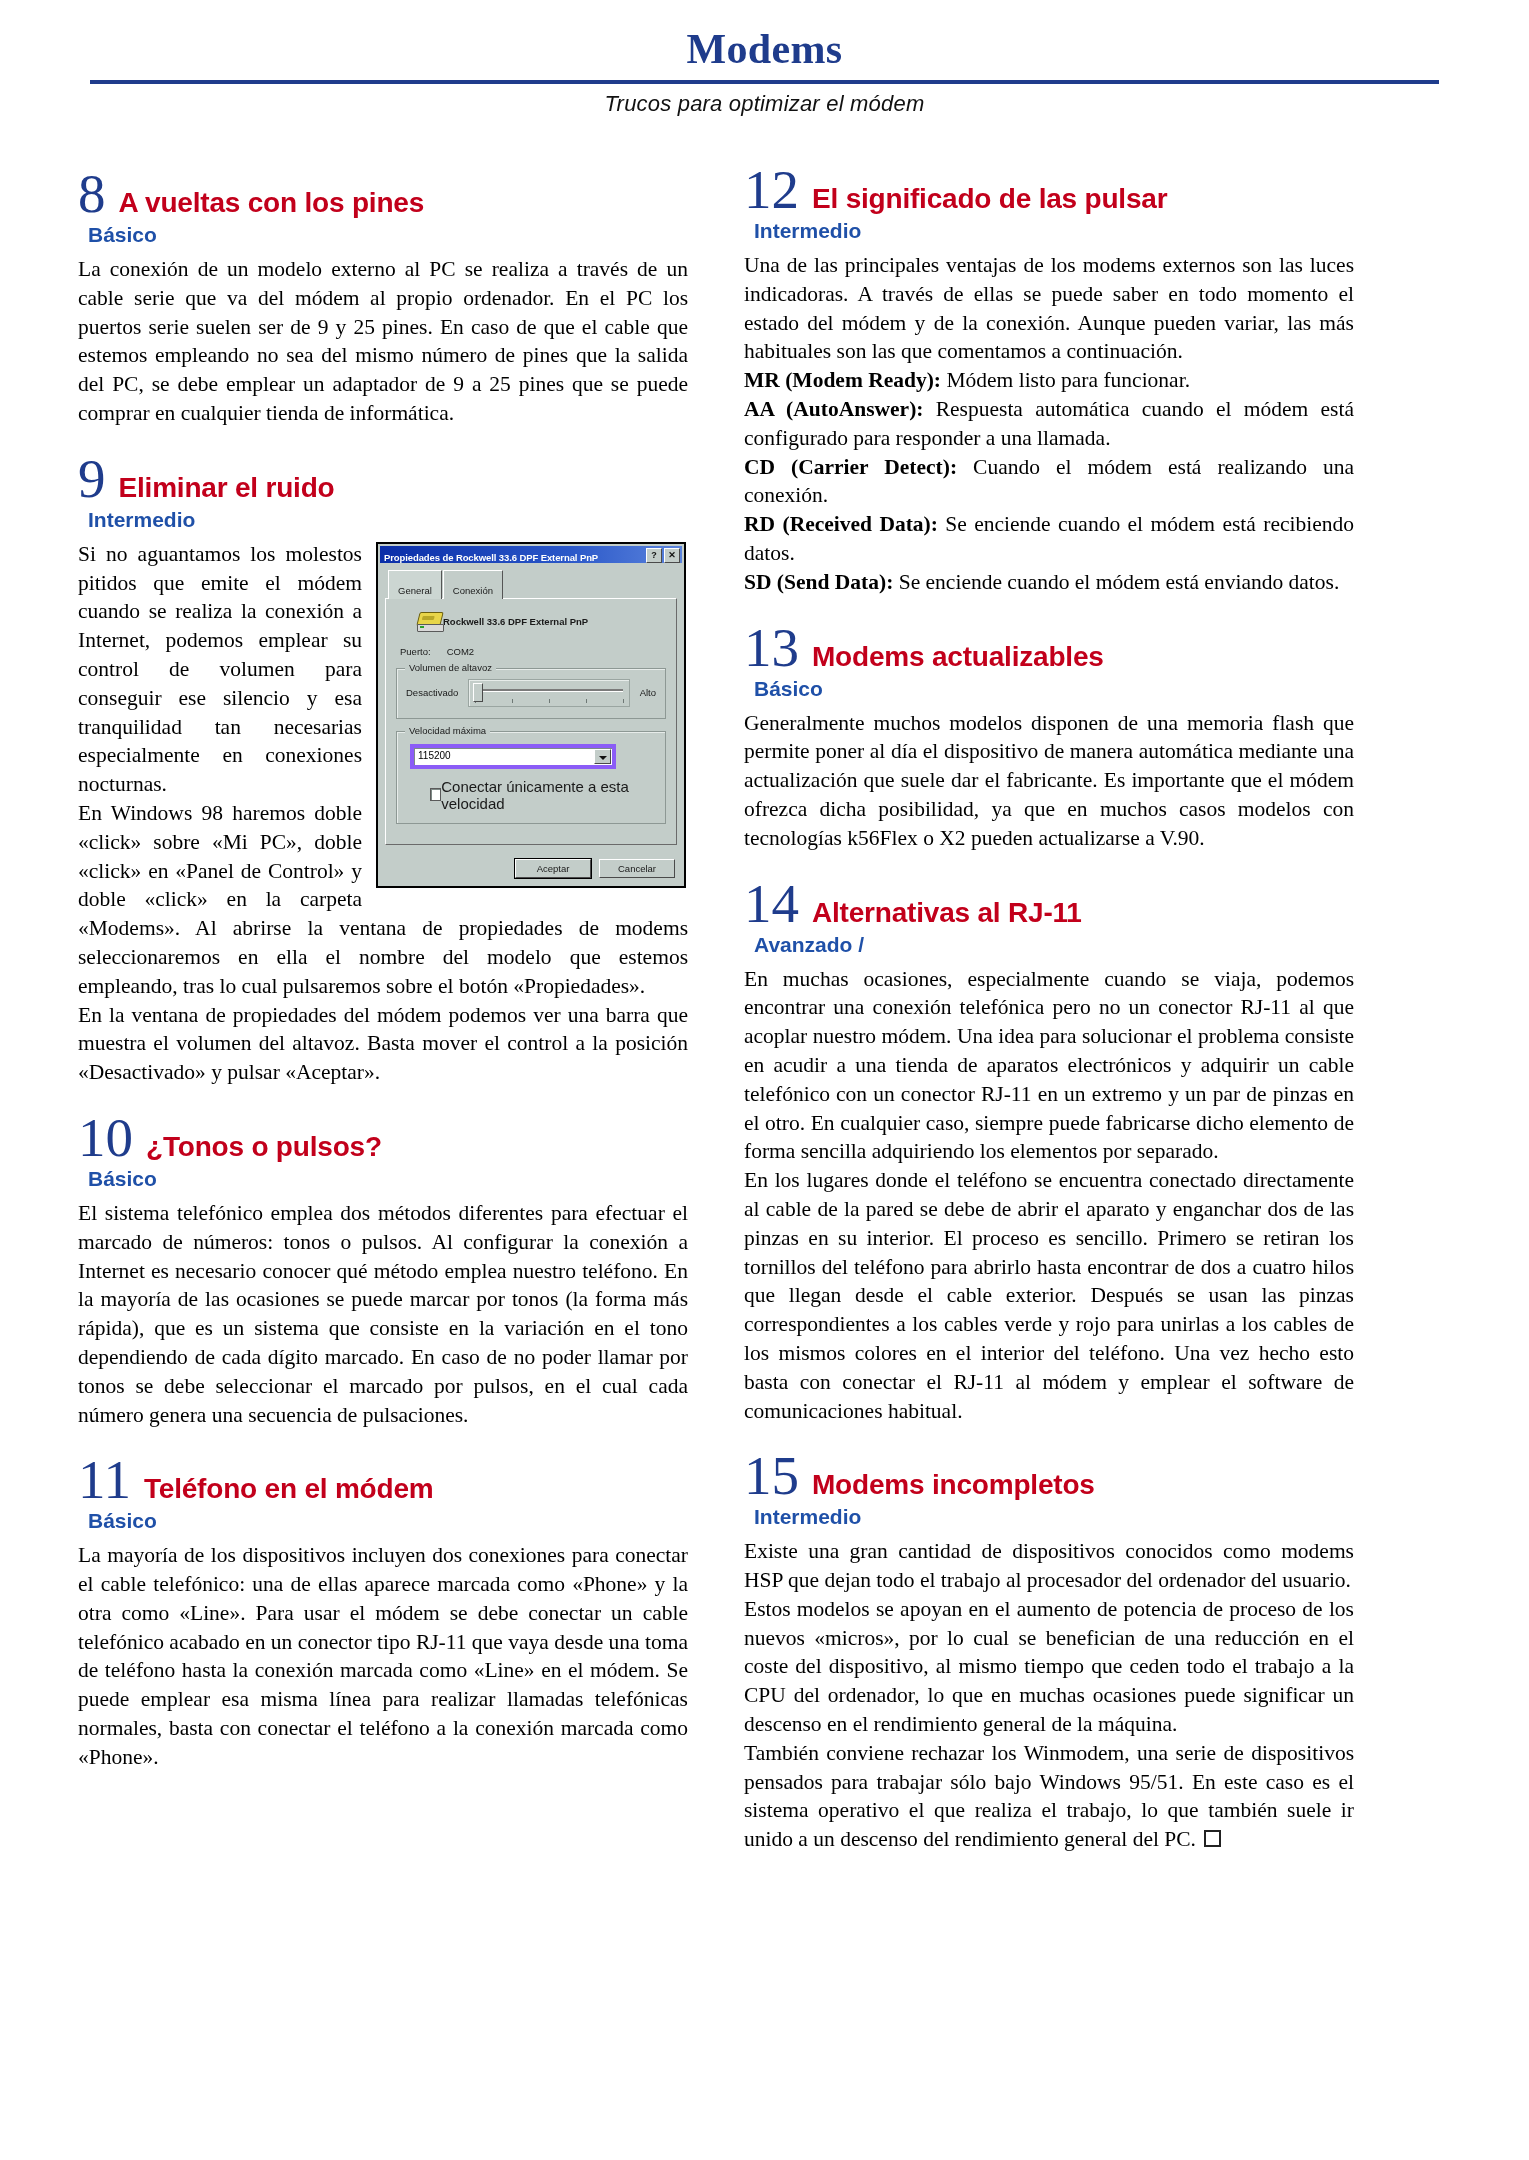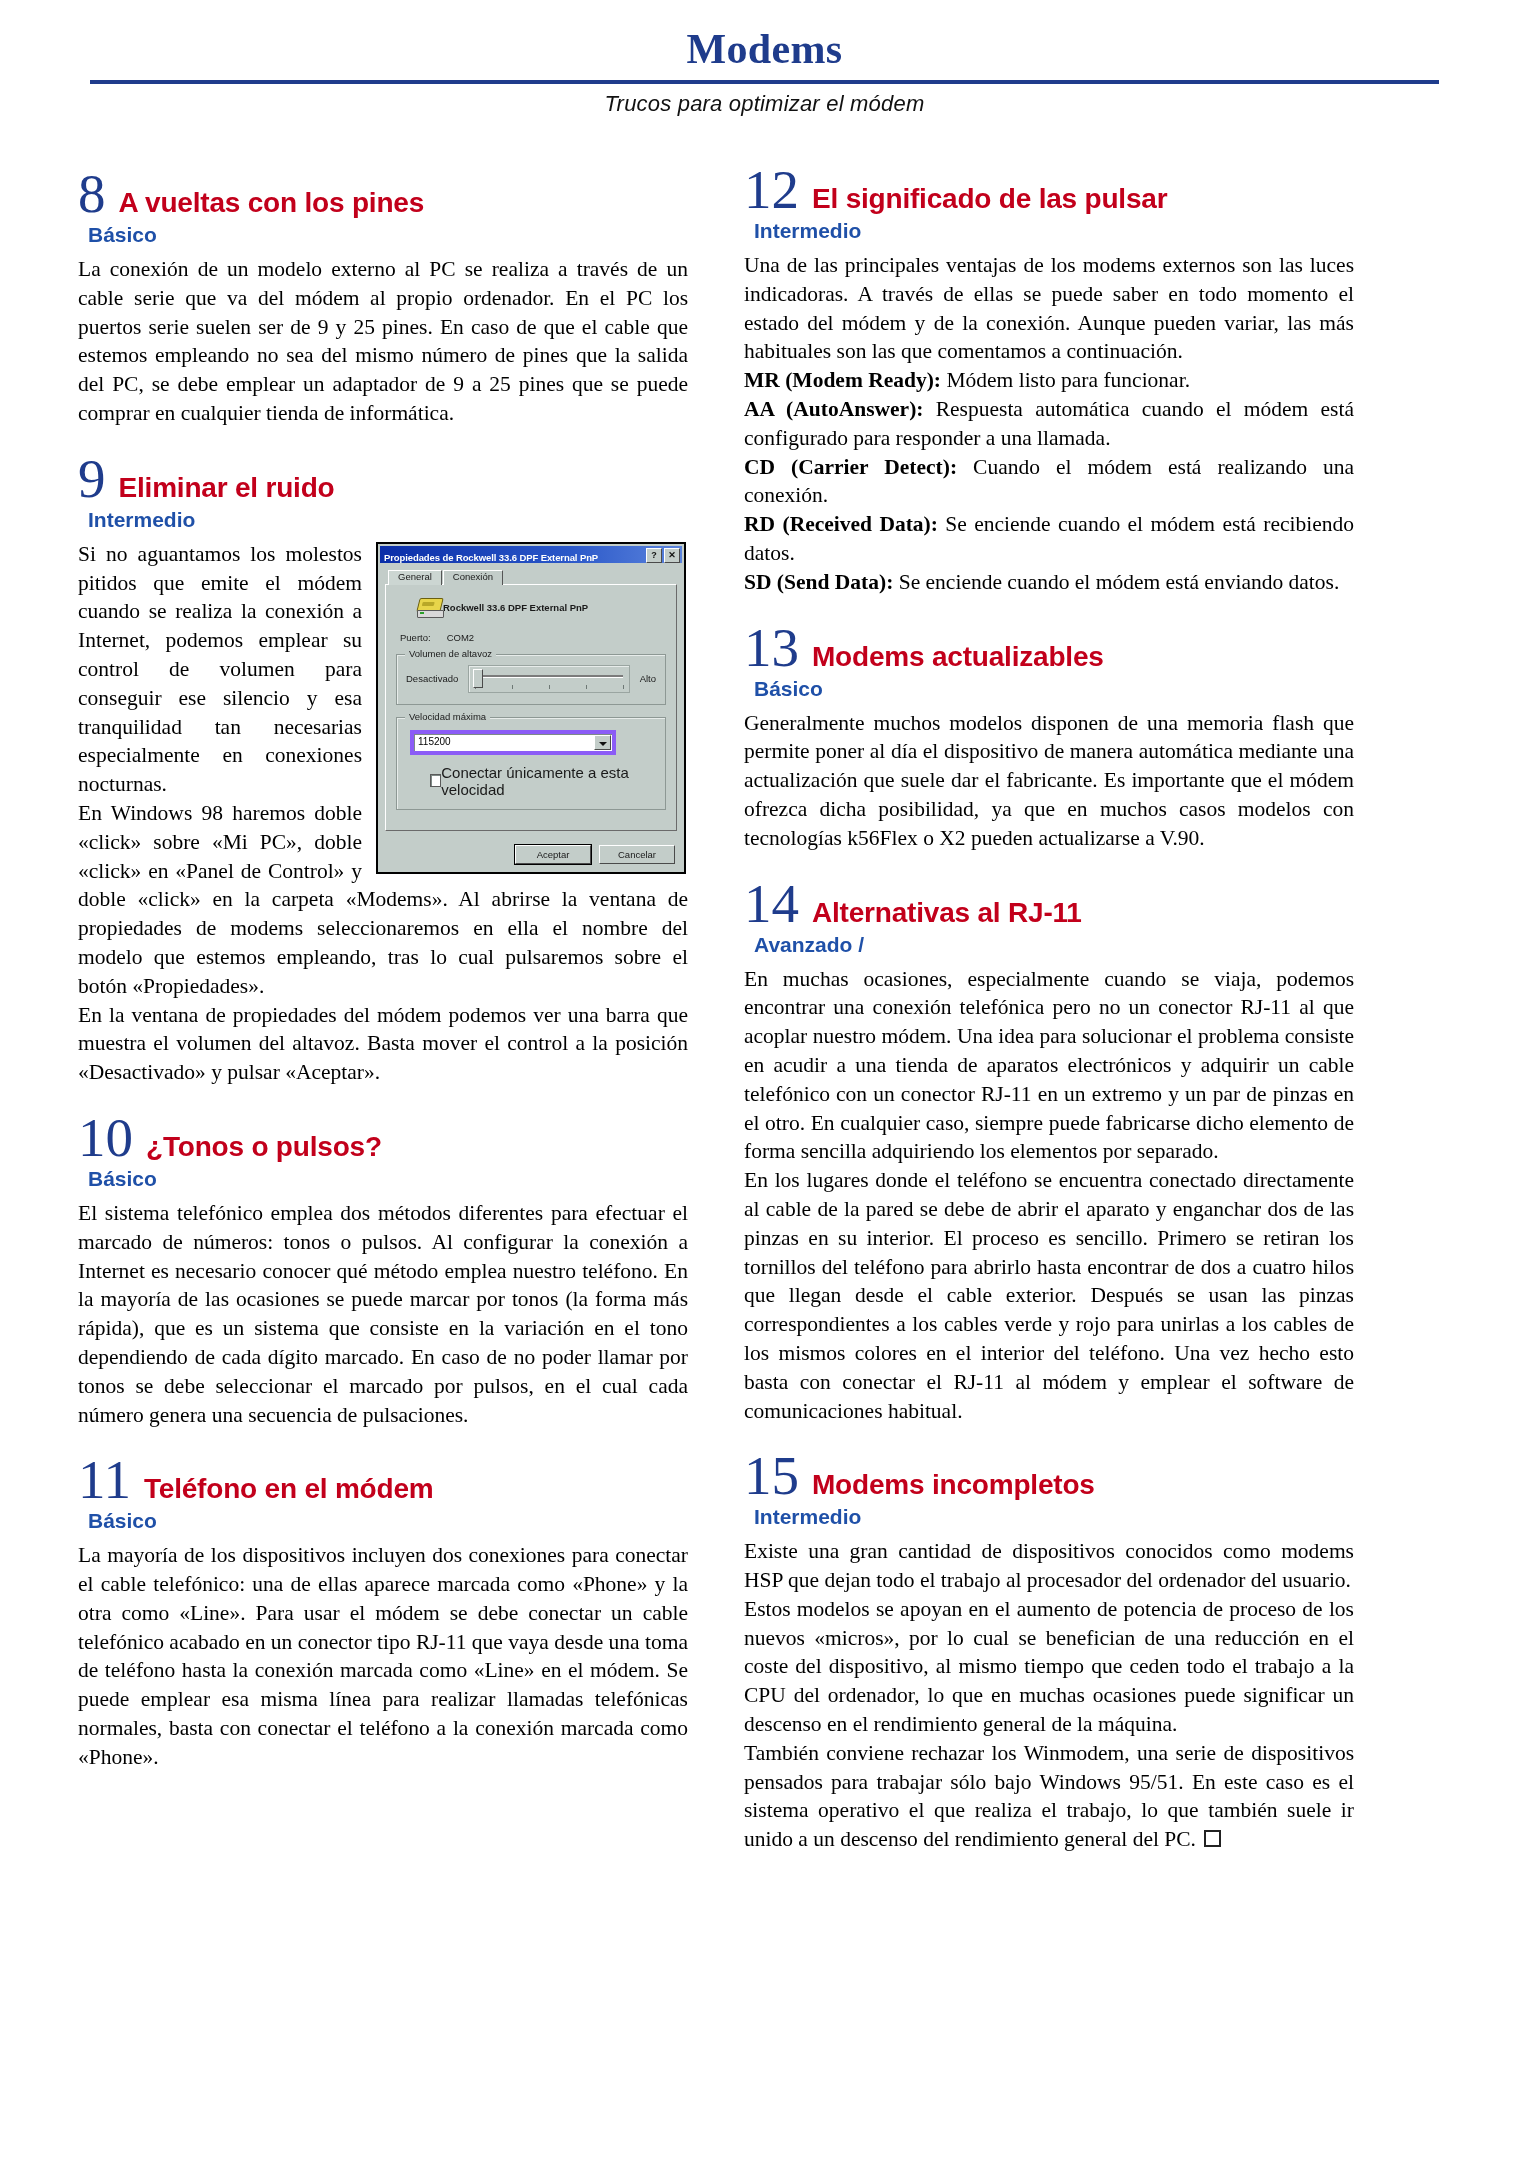--- a/index.html
+++ b/index.html
@@ -119,21 +119,21 @@
   .win-btn {
     width:14px; height:13px; background:#c3cdc9;
     border-top:1px solid #fff; border-left:1px solid #fff;
     border-right:1px solid #4a4a4a; border-bottom:1px solid #4a4a4a;
     font-size:9px; line-height:12px; text-align:center; font-weight:bold;
     color:#111;
   }
   .win-body { padding:5px 7px 7px 7px; }
   .win-tabs { display:flex; gap:1px; position:relative; z-index:2; margin-left:3px; }
   .win-tab {
-    background:#c3cdc9; padding:0 9px 2px 9px;
+    background:#c3cdc9; padding:14px 9px 2px 9px;
     border-top:1px solid #fff; border-left:1px solid #fff;
     border-right:1px solid #555;
     font-size:9.5px;
   }
   .win-tab.active { background:#ccd6d2; padding-bottom:3px; font-weight:normal; }
   .win-panel {
     border-top:1px solid #fff; border-left:1px solid #fff;
     border-right:1px solid #6a6a6a; border-bottom:1px solid #6a6a6a;
     padding:10px 10px 8px 10px; margin-top:-1px; background:#c3cdc9;
   }

